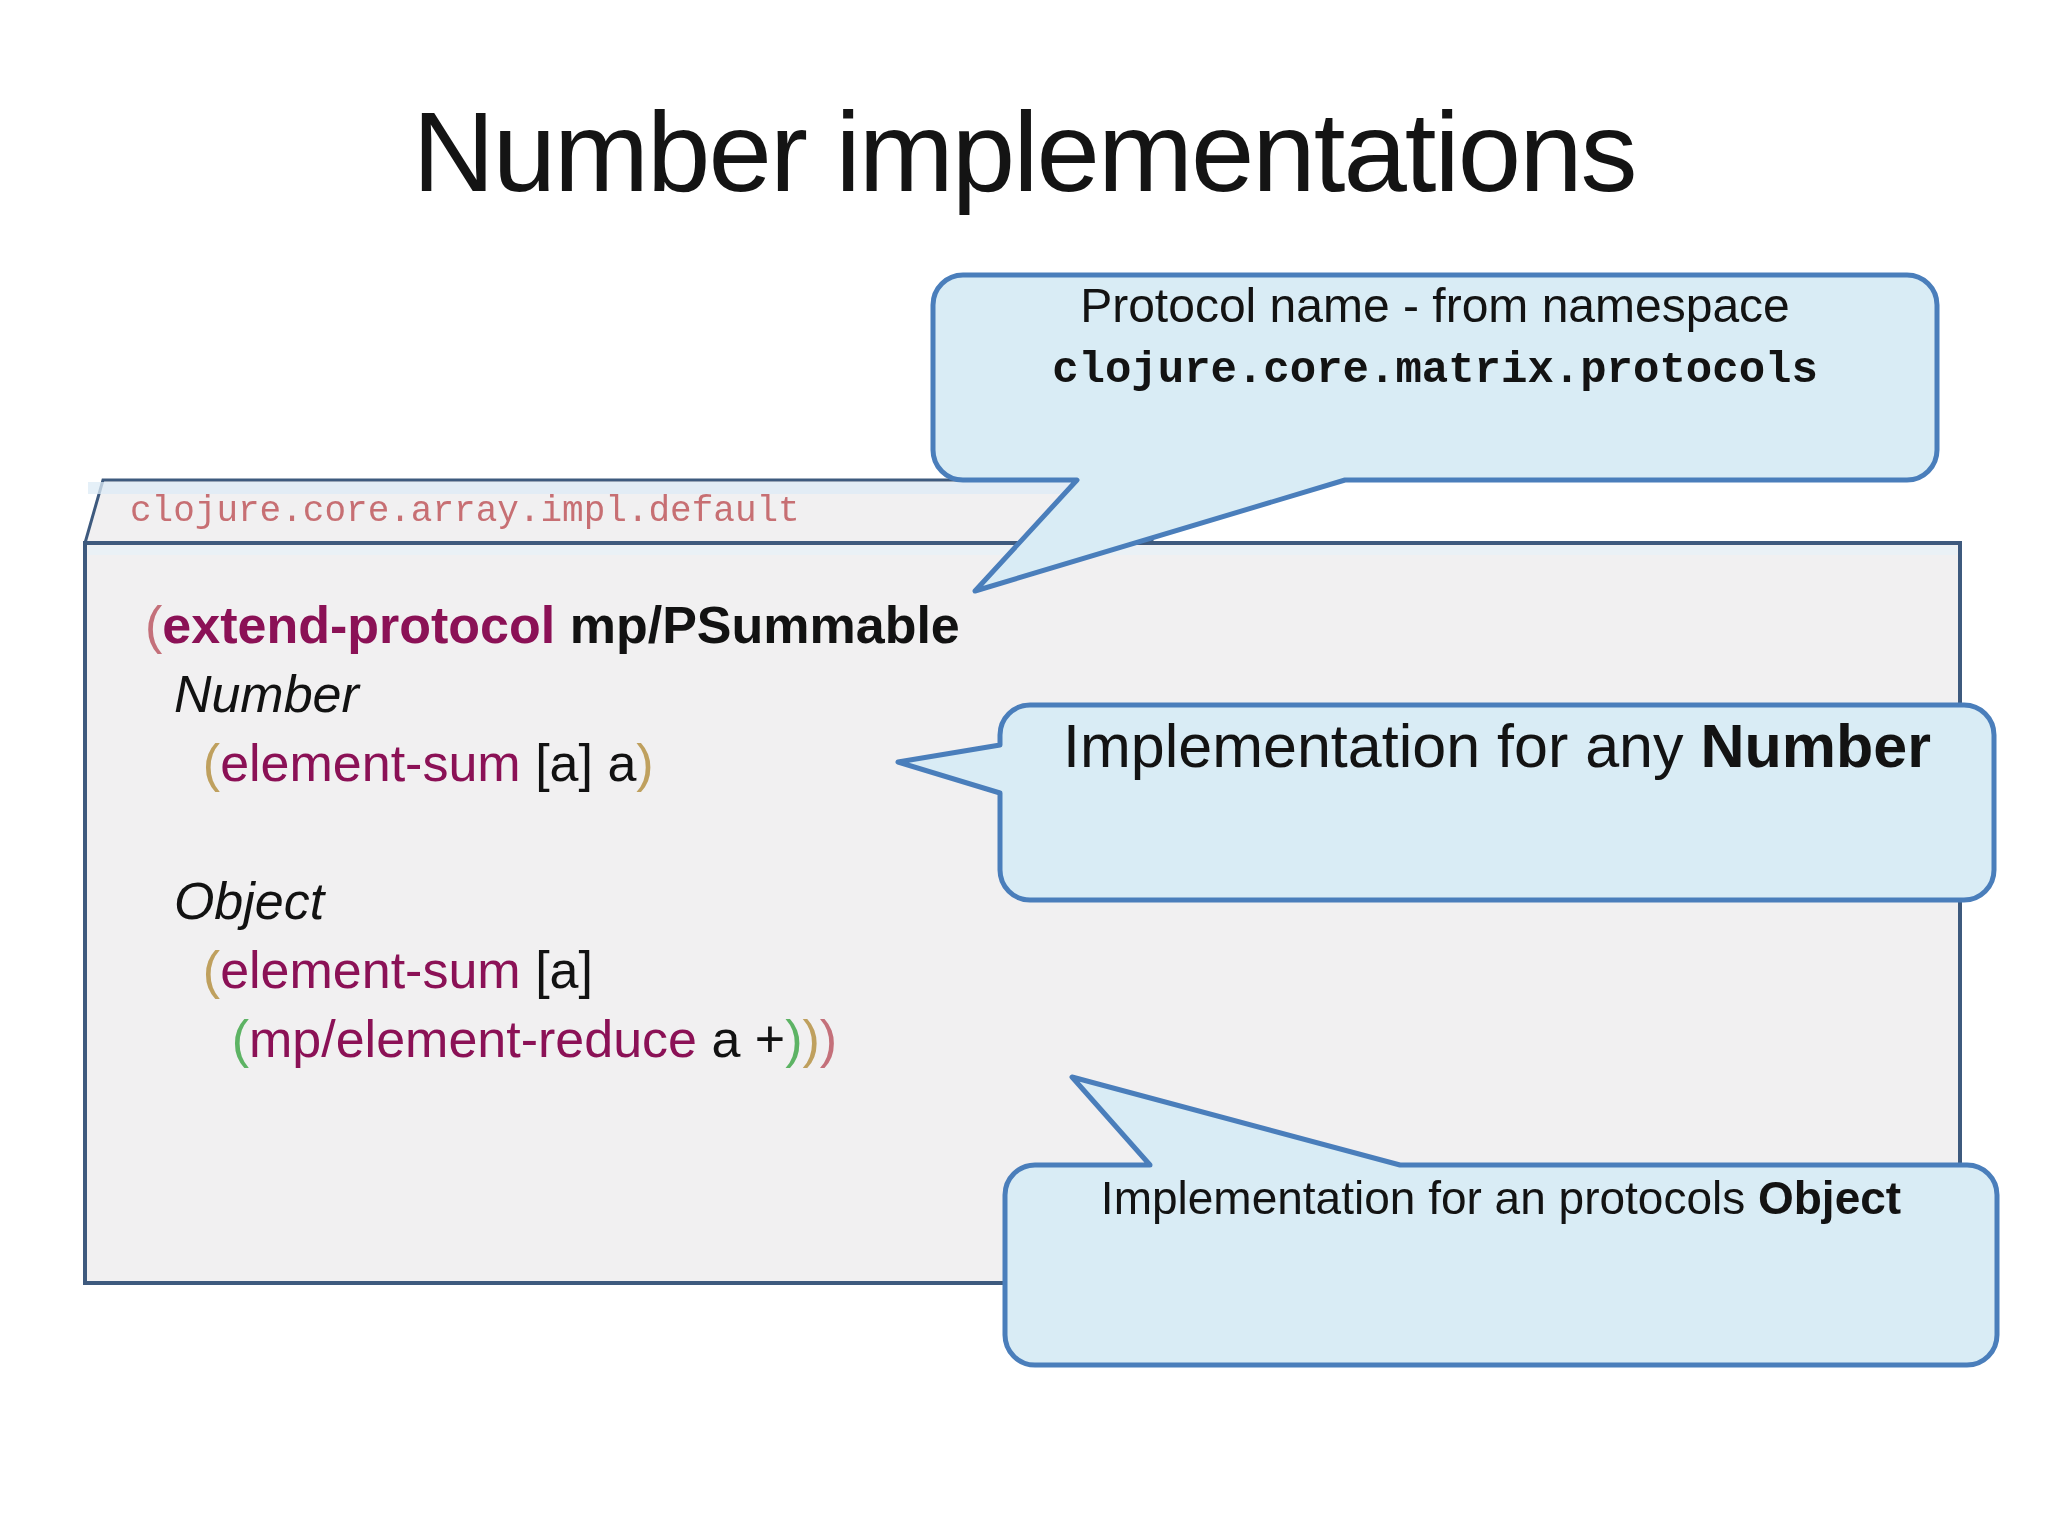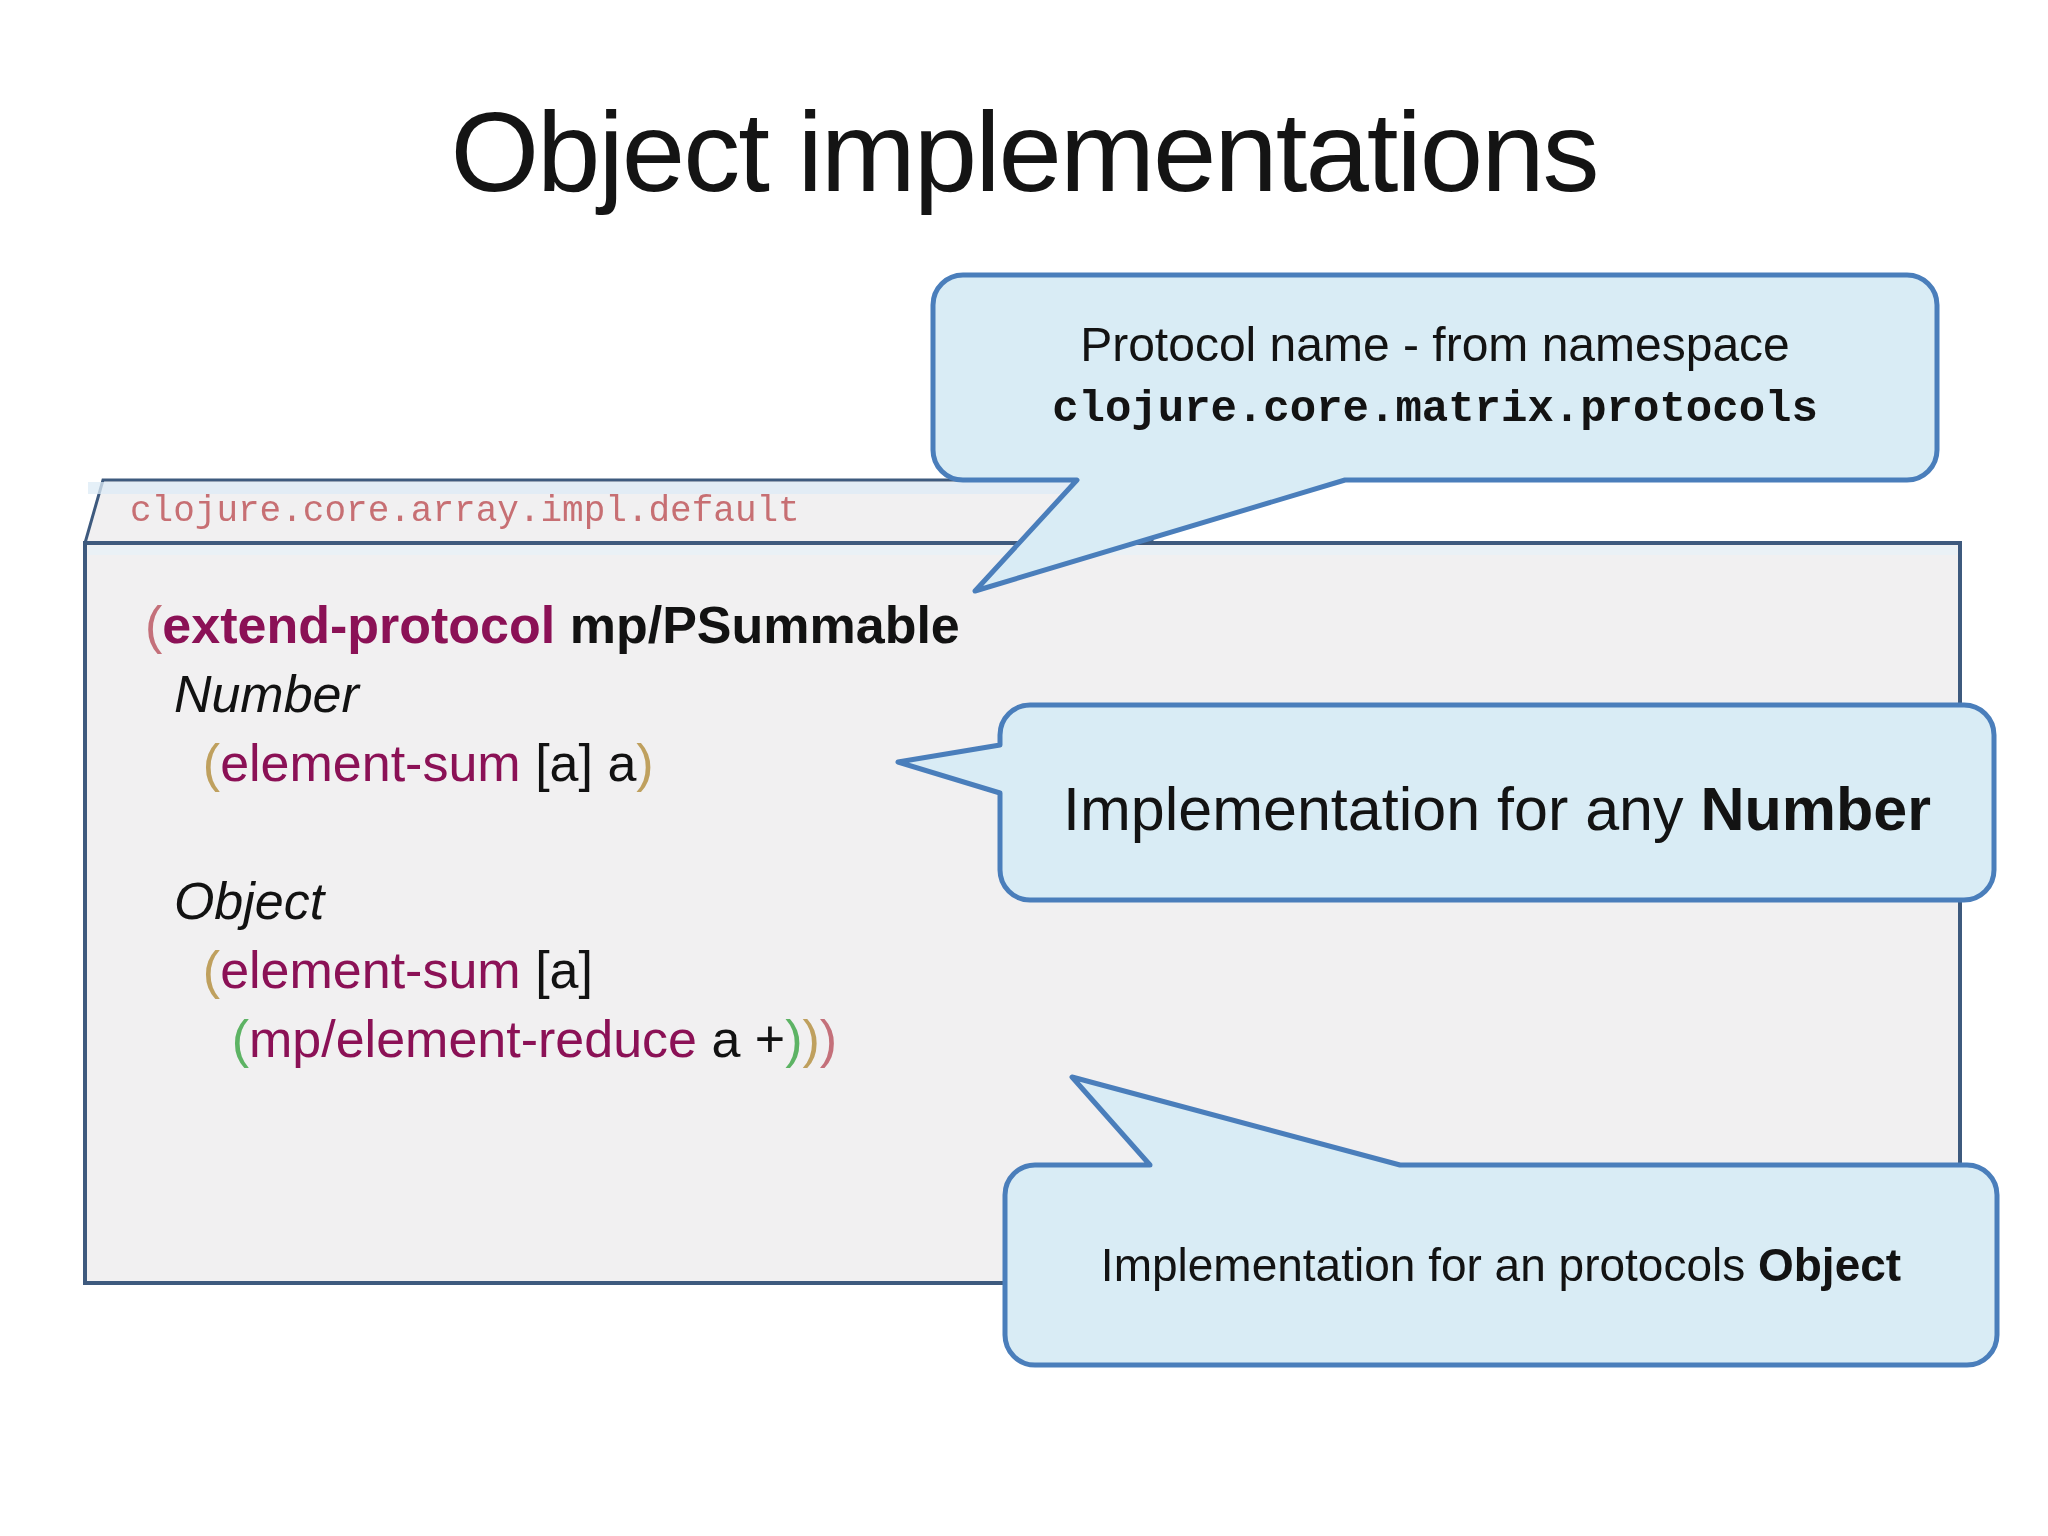--- a/index.html
+++ b/index.html
@@ -40,37 +40,37 @@
   .b{font-weight:bold;}
   .i{font-style:italic;}
   .kw{color:var(--c-code_purple,#8b1156);font-weight:bold;}
   .fn{color:var(--c-code_purple,#8b1156);}
   .p-salmon{color:var(--c-paren_salmon,#c4707a);}
   .p-tan{color:var(--c-paren_tan,#bfa05e);}
   .p-green{color:var(--c-paren_green,#5db364);}
 
   
   .callout-text{
-    display:flex;flex-direction:column;align-items:center;justify-content:center;
+    display:flex;flex-direction:column;align-items:center;
     text-align:center;color:#131313;
   }
   #callout-protocol-text{left:933px;top:275px;width:1004px;height:205px;}
   #callout-protocol-text .line1{font-size:48px;line-height:62px;}
   #callout-protocol-text .line2{
     font-family:"Liberation Mono","DejaVu Sans Mono",monospace;
     font-size:44px;line-height:66px;font-weight:bold;
   }
   #callout-number-text{left:1000px;top:711px;width:994px;height:195px;font-size:61px;}
   #callout-object-text{left:1005px;top:1165px;width:992px;height:200px;font-size:46px;}
   #callout-object-text .row{line-height:67px;}
 </style>
 </head>
 <body>
 
-<div id="title" class="abs">Object implementations</div>
+<div id="title" class="abs">Number implementations</div>
 
 <svg id="shapes" class="abs" viewBox="0 0 2048 1536">
 
   <path class="strip-shape" d="M 103,480 L 1152,480 L 1152,543 L 85,543 Z"></path>
   <rect class="strip-tint" x="88" y="482" width="1061" height="12"></rect>
 
   <rect class="panel-shape" x="85" y="543" width="1875" height="740"></rect>
   <rect class="panel-tint" x="88" y="546" width="1869" height="9"></rect>
 
   <path class="bubble" d="M 963,275 H 1907 A 30,30 0 0 1 1937,305 V 450 A 30,30 0 0 1 1907,480 H 1345 L 975,591 L 1077,480 H 963 A 30,30 0 0 1 933,450 V 305 A 30,30 0 0 1 963,275 Z"></path>

